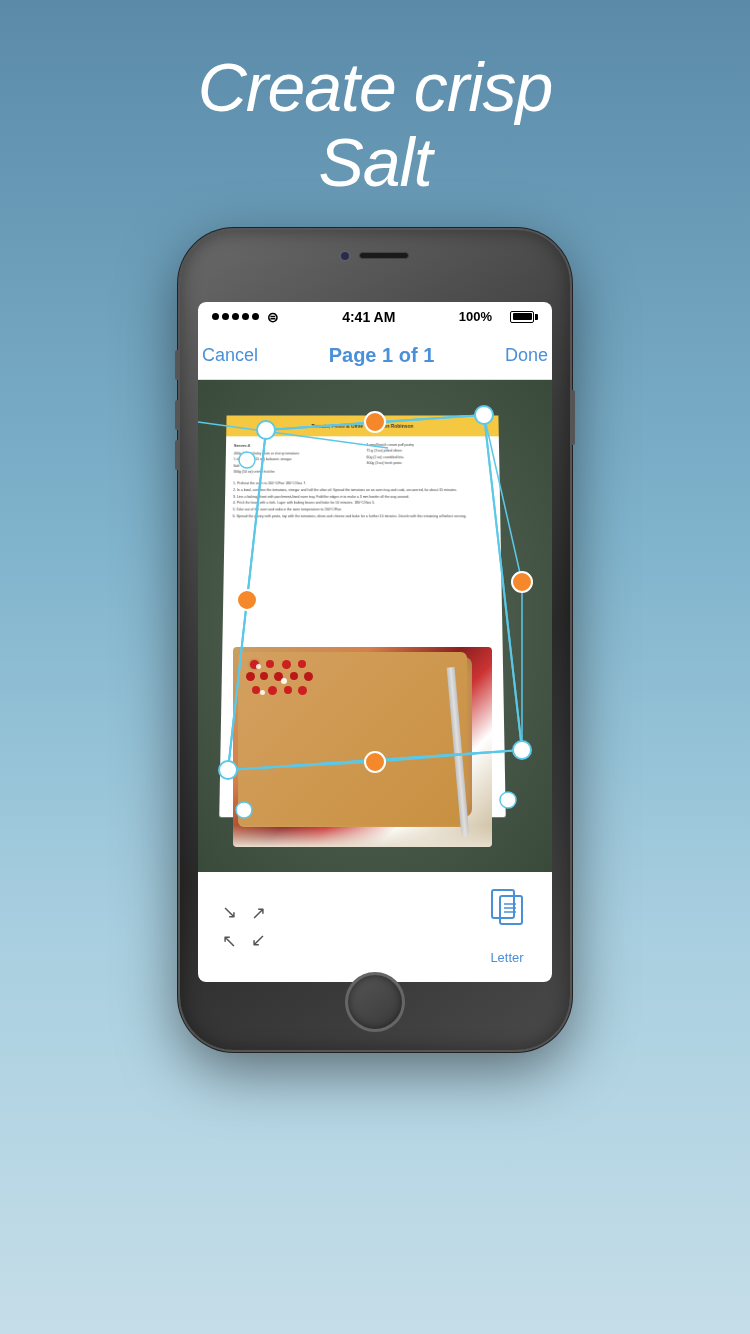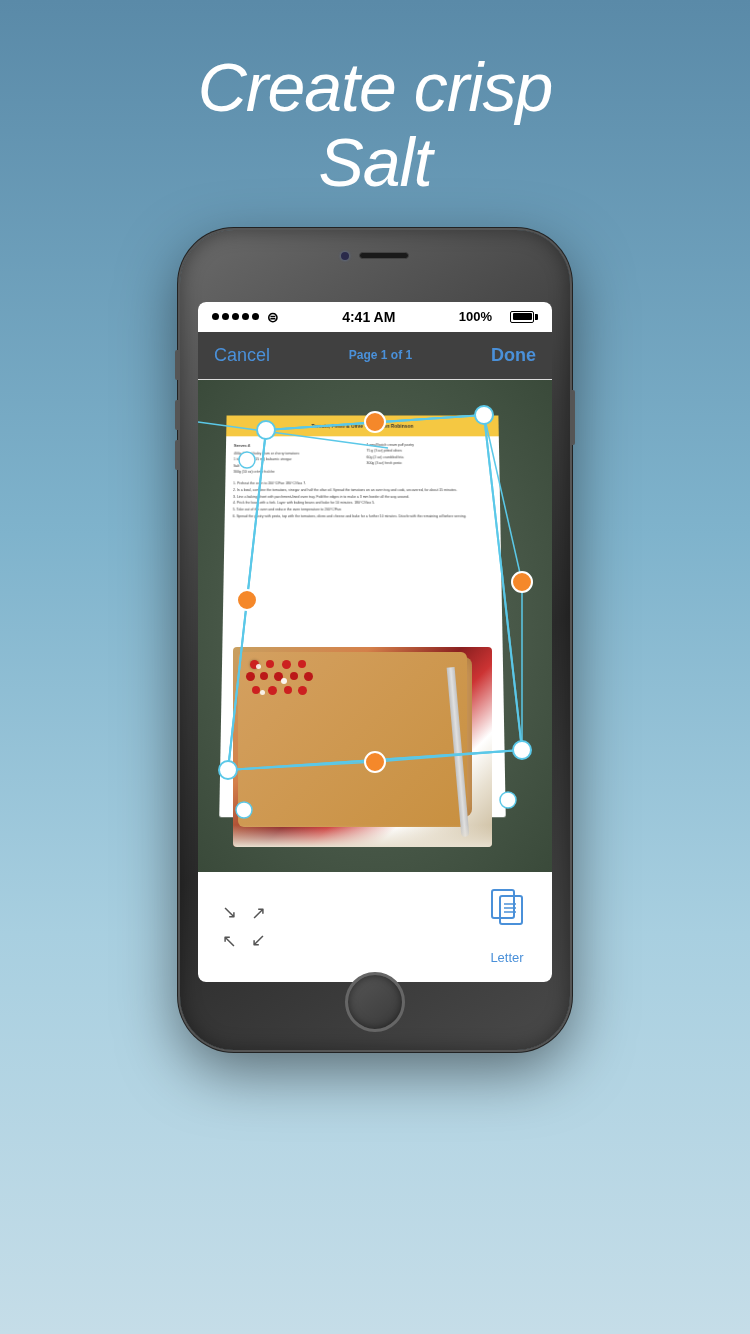--- a/index.html
+++ b/index.html
@@ -150,45 +150,45 @@
     .battery-tip {
       width: 3px;
       height: 6px;
       background: #000;
       border-radius: 0 1px 1px 0;
       margin-left: 1px;
     }
 
     
     .nav-bar {
-      background: #404040;
+      background: #ffffff;
       height: 48px;
       display: flex;
       align-items: center;
       justify-content: space-between;
-      padding: 0 16px;
+      padding: 0 4px;
       border-bottom: 1px solid #ddd;
       gap: 40px;
     }
 
     .nav-cancel {
       color: #4a90d9;
       font-size: 18px;
     }
 
     .nav-title {
       color: #4a90d9;
-      font-size: 12px;
+      font-size: 20px;
       font-weight: 600;
     }
 
     .nav-done {
       color: #4a90d9;
       font-size: 18px;
-      font-weight: 700;
+      font-weight: 400;
     }
 
     
     .scan-area {
       position: relative;
       width: 354px;
       height: 492px;
       background: #1a1a1a;
       overflow: hidden;
     }

